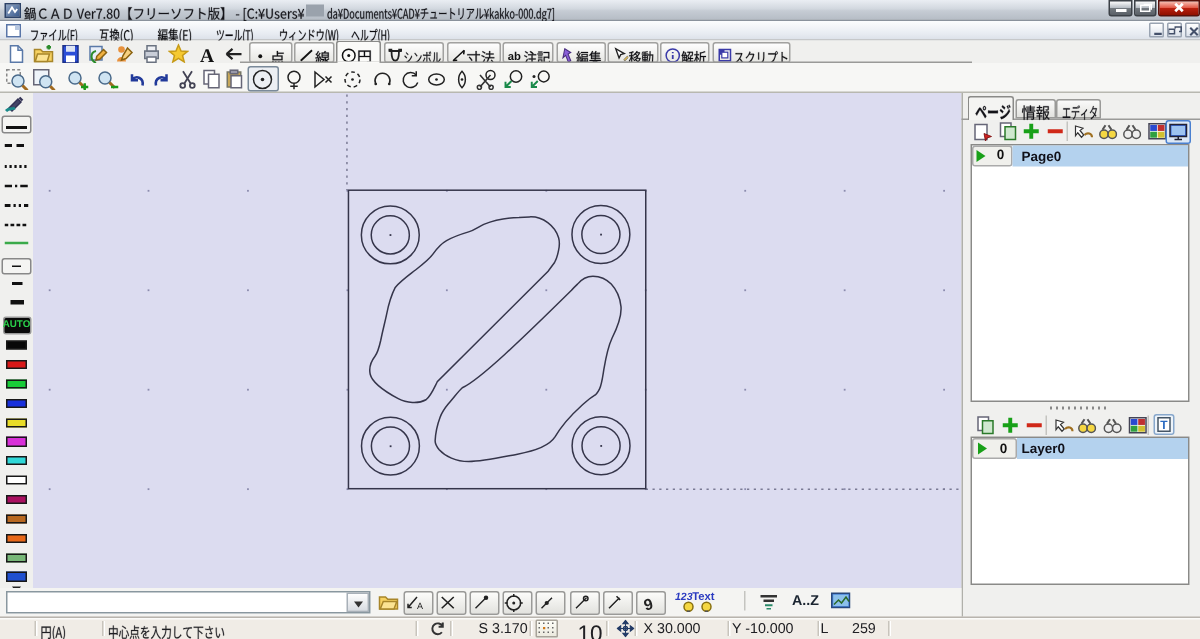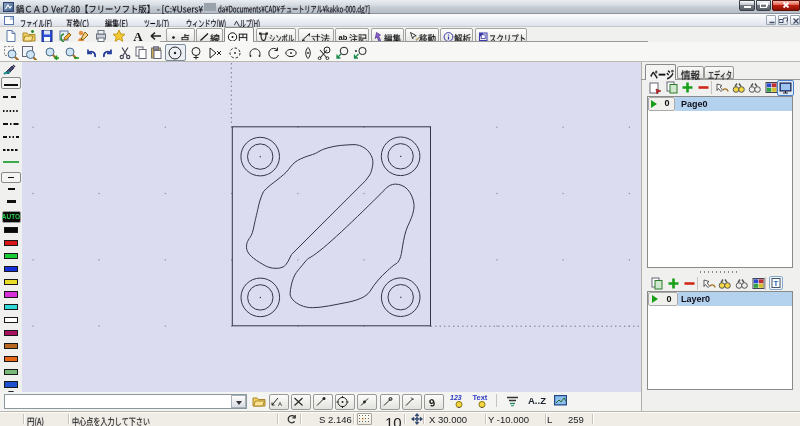--- a/index.html
+++ b/index.html
@@ -886,21 +886,21 @@
         <text x="4" y="11.5" font-size="10.5" fill="#222" transform="rotate(-15 7 7)" font-weight="bold">9</text>
       </svg>
     </div>
 <div class="abs" style="left:449px;top:393px;width:15px;height:16px">
       <svg width="15" height="16">
         <text x="1" y="7" font-size="7" fill="#2a3ac0" font-weight="bold" font-style="italic">123</text>
         <circle cx="10" cy="11.5" r="3" fill="#f5d742" stroke="#887010"></circle>
         <path d="M9,14.5 h2" stroke="#555"></path>
       </svg>
     </div>
-<div class="abs" style="left:472px;top:393px;width:16px;height:16px">
+<div class="abs" style="left:461px;top:393px;width:16px;height:16px">
       <svg width="16" height="16">
         <text x="0.5" y="7" font-size="7.5" fill="#2a3ac0" font-weight="bold">Text</text>
         <circle cx="10" cy="11.5" r="3" fill="#f5d742" stroke="#887010"></circle>
         <path d="M9,14.5 h2" stroke="#555"></path>
       </svg>
     </div>
 <div class="abs" style="left:496px;top:394px;width:1px;height:13px;background:#c4c4c0"></div>
 <div class="abs" style="left:506px;top:395px;width:13px;height:12px">
       <svg width="13" height="12">
         <path d="M1,2.5 h11 M3,5.5 h7" stroke="#333" stroke-width="1.6"></path>
@@ -953,21 +953,21 @@
           <path transform="translate(85.5,11.0) scale(0.009500,-0.009500)" d="M312 312 234 330C206 271 186 219 186 164C186 28 306 -41 496 -42C607 -42 692 -31 754 -20L758 60C688 44 602 34 500 35C352 36 265 78 265 173C265 221 282 264 312 312ZM158 631 160 551C317 538 461 538 580 549C614 466 662 378 701 321C665 325 591 331 535 336L529 269C601 264 722 253 770 242L811 298C796 315 781 332 767 351C730 403 686 480 655 557C722 566 801 580 862 598L853 676C785 653 702 637 630 627C610 685 592 751 584 798L499 787C508 761 517 730 524 709L554 619C444 611 305 613 158 631Z"></path>
           <path transform="translate(95.0,11.0) scale(0.009500,-0.009500)" d="M223 698 126 700C132 676 133 634 133 611C133 553 134 431 144 344C171 85 262 -9 357 -9C424 -9 485 49 545 219L482 290C456 190 409 86 358 86C287 86 238 197 222 364C215 447 214 538 215 601C215 627 219 674 223 698ZM744 670 666 643C762 526 822 321 840 140L920 173C905 342 833 554 744 670Z"></path>
         </g>
       </svg>
     </div>
 <div class="abs" style="left:286px;top:414px;width:11px;height:11px">
       <svg width="11" height="11">
         <path d="M8.6,7.5 a3.6,3.6 0 1 1 0.4,-4 M9.2,1 v2.8 h-2.8" fill="none" stroke="#333" stroke-width="1.3"></path>
       </svg>
     </div>
-<div class="abs" style="left:319px;top:414px;font-size:9.5px;color:#202024">S 2.146</div>
+<div class="abs" style="left:319px;top:414px;font-size:9.5px;color:#202024">S 3.170</div>
 <div class="abs" style="left:357px;top:412.5px;width:15px;height:12px;background:linear-gradient(#fefef8,#eceadf);border:1px solid #a8a49a;border-radius:1px">
       <svg width="13" height="10">
         <g fill="#666">
 <rect x="1" y="1" width="1" height="1"></rect>
           <rect x="4" y="1" width="1" height="1"></rect>
           <rect x="7" y="1" width="1" height="1"></rect>
           <rect x="10" y="1" width="1" height="1"></rect>
 <rect x="1" y="4" width="1" height="1"></rect>
           <rect x="7" y="4" width="1" height="1"></rect>
           <rect x="10" y="4" width="1" height="1"></rect>

